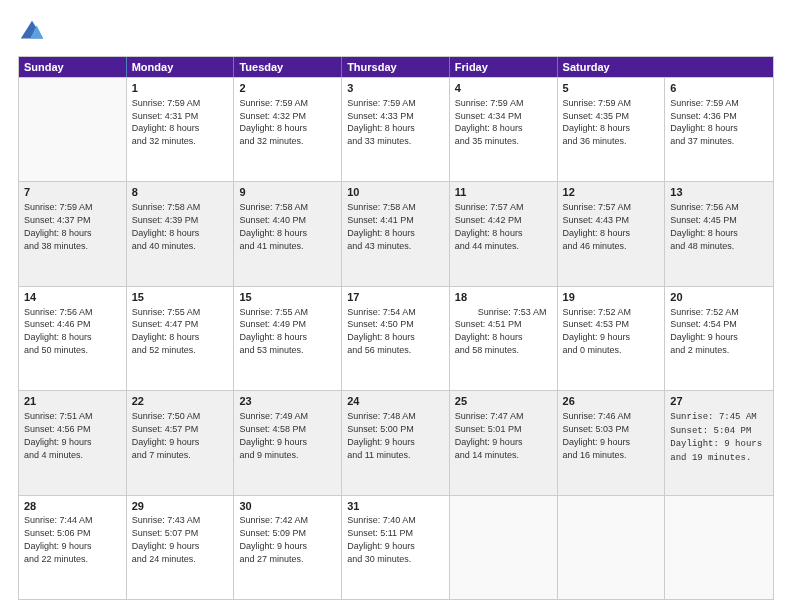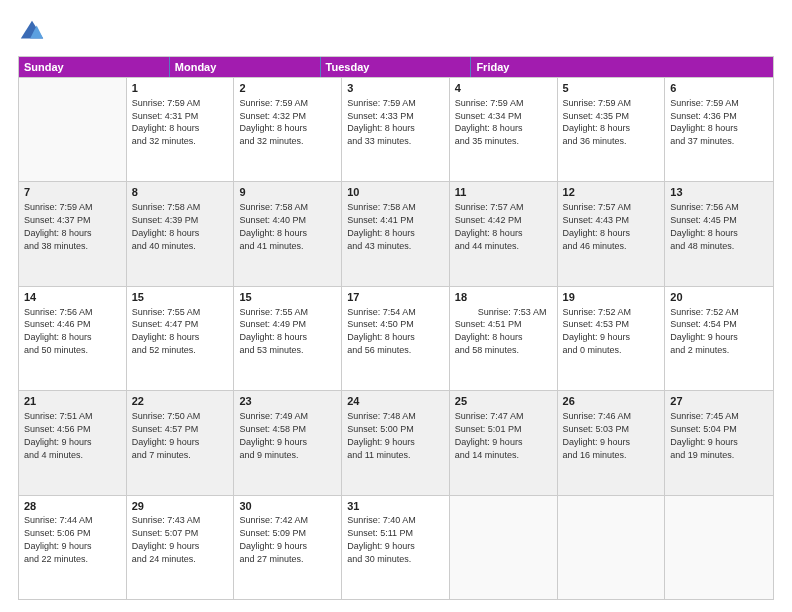--- a/index.html
+++ b/index.html
@@ -61,22 +61,22 @@
       color: #444;
     }
     .calendar {
       flex: 1;
       display: flex;
       flex-direction: column;
       border: 1px solid #ccc;
     }
     .cal-header-row {
       display: grid;
-      grid-template-columns: repeat(5, 1fr);
-      background: #a21caf;
+      grid-template-columns: repeat(7, 1fr);
+      background: #4c1d95;
     }
     .cal-header-cell {
       color: #fff;
       font-size: 11px;
       font-weight: bold;
       padding: 4px 5px;
       text-align: left;
       border-right: 1px solid #5580c0;
     }
     .cal-header-cell:last-child { border-right: none; }
@@ -135,21 +135,23 @@
       <div class="month-title"></div>
       <div class="location"></div>
     </div>
   </div>
 
   <div class="calendar">
     <div class="cal-header-row">
     <div class="cal-header-cell">Sunday</div>
         <div class="cal-header-cell">Monday</div>
         <div class="cal-header-cell">Tuesday</div>
+        <div class="cal-header-cell">Thursday</div>
         <div class="cal-header-cell">Friday</div>
+        <div class="cal-header-cell">Saturday</div>
       </div>
     <div class="cal-body">
     <div class="cal-week">
           <div class="cal-cell empty"></div>
           <div class="cal-cell"><span class="day-num">1</span><span class="cell-text" style="white-space: pre-line;">Sunrise: 7:59 AM
 Sunset: 4:31 PM
 Daylight: 8 hours
 and 32 minutes.</span></div>
           <div class="cal-cell"><span class="day-num">2</span><span class="cell-text" style="white-space: pre-line;">Sunrise: 7:59 AM
 Sunset: 4:32 PM
@@ -250,21 +252,21 @@
 Daylight: 9 hours
 and 11 minutes.</span></div>
           <div class="cal-cell shaded"><span class="day-num">25</span><span class="cell-text" style="white-space: pre-line;">Sunrise: 7:47 AM
 Sunset: 5:01 PM
 Daylight: 9 hours
 and 14 minutes.</span></div>
           <div class="cal-cell shaded"><span class="day-num">26</span><span class="cell-text" style="white-space: pre-line;">Sunrise: 7:46 AM
 Sunset: 5:03 PM
 Daylight: 9 hours
 and 16 minutes.</span></div>
-          <div class="cal-cell shaded"><span class="day-num">27</span><span class="cell-text" style="white-space: pre-line;">Sunrise: 7:45 AM
+          <div class="cal-cell shaded"><span class="day-num">27</span><span class="cell-text" style="white-space: pre-line; font-family: Liberation Mono, monospace;">Sunrise: 7:45 AM
 Sunset: 5:04 PM
 Daylight: 9 hours
 and 19 minutes.</span></div>
         </div>
         <div class="cal-week">
           <div class="cal-cell"><span class="day-num">28</span><span class="cell-text" style="white-space: pre-line;">Sunrise: 7:44 AM
 Sunset: 5:06 PM
 Daylight: 9 hours
 and 22 minutes.</span></div>
           <div class="cal-cell"><span class="day-num">29</span><span class="cell-text" style="white-space: pre-line;">Sunrise: 7:43 AM

